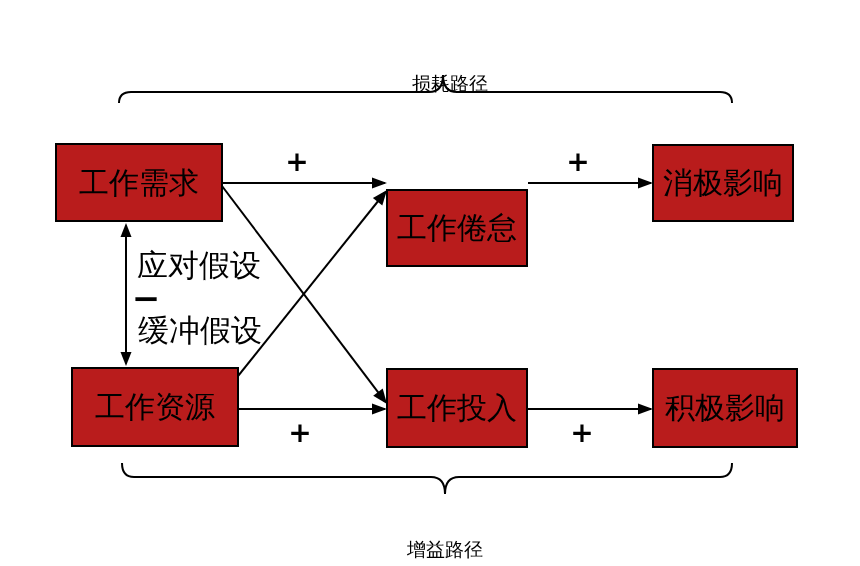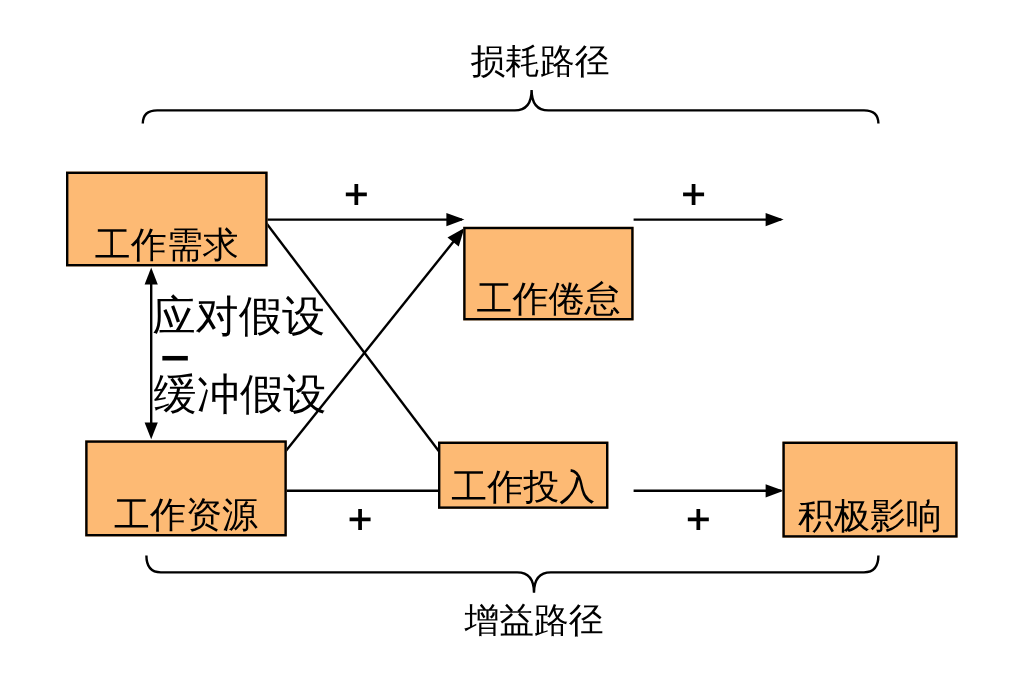--- a/index.html
+++ b/index.html
@@ -14,45 +14,45 @@
   }
   .connector-layer {
     position: absolute;
     left: 0; top: 0;
     width: 860px; height: 566px;
   }
   .node {
     position: absolute;
     box-sizing: border-box;
     border: 2px solid #000000;
-    background: #fdba74;
+    background: #b91c1c;
     display: flex;
-    align-items: flex-end;
+    align-items: center;
     justify-content: center;
     font-size: 30px;
     line-height: 1;
     white-space: nowrap;
   }
   .lbl {
     position: absolute;
     transform: translate(-50%, -50%);
     white-space: nowrap;
     line-height: 1;
-    font-size: 36px;
+    font-size: 31px;
   }
-  .path-label { font-size: 29px; }
+  .path-label { font-size: 19px; margin-top: 32px; }
   .sign { font-size: 28px; font-weight: bold; }
   .minus-sign { font-size: 34px; font-weight: 900; }
 
   
   .n-job-demands      { left: 55px;  top: 143px; width: 168px; height: 79px; }
   .n-job-burnout      { left: 386px; top: 144px; width: 142px; height: 78px; margin-top: 45px; }
   .n-negative         { left: 652px; top: 144px; width: 142px; height: 78px; }
   .n-job-resources    { left: 55px;  top: 367px; width: 168px; height: 80px; margin-left: 16px; }
-  .n-work-engagement  { left: 365px; top: 368px; width: 142px; height: 56px; }
+  .n-work-engagement  { left: 386px; top: 368px; width: 142px; height: 80px; }
   .n-positive         { left: 652px; top: 368px; width: 146px; height: 80px; }
 
   
   .l-top-path     { left: 450px; top: 51px; }
   .l-bottom-path  { left: 445px; top: 517px; }
   .l-coping       { left: 199px; top: 265px; }
   .l-minus        { left: 146px; top: 298px; }
   .l-buffering    { left: 200px; top: 330px; }
   .l-plus-1       { left: 297px; top: 162px; }
   .l-plus-2       { left: 578px; top: 162px; }
@@ -102,20 +102,23 @@
 
     <path fill="none" d="M 122 463 Q 122 477 134 477 L 431 477 Q 445 477 445 494 Q 445 477 459 477 L 720 477 Q 732 477 732 463"></path>
   </svg>
 
   <div class="node n-job-demands">
     <span>工作需求</span>
   </div>
   <div class="node n-job-burnout">
     <span>工作倦怠</span>
   </div>
+  <div class="node n-negative">
+    <span>消极影响</span>
+  </div>
   <div class="node n-job-resources">
     <span>工作资源</span>
   </div>
   <div class="node n-work-engagement">
     <span>工作投入</span>
   </div>
   <div class="node n-positive">
     <span>积极影响</span>
   </div>
 

